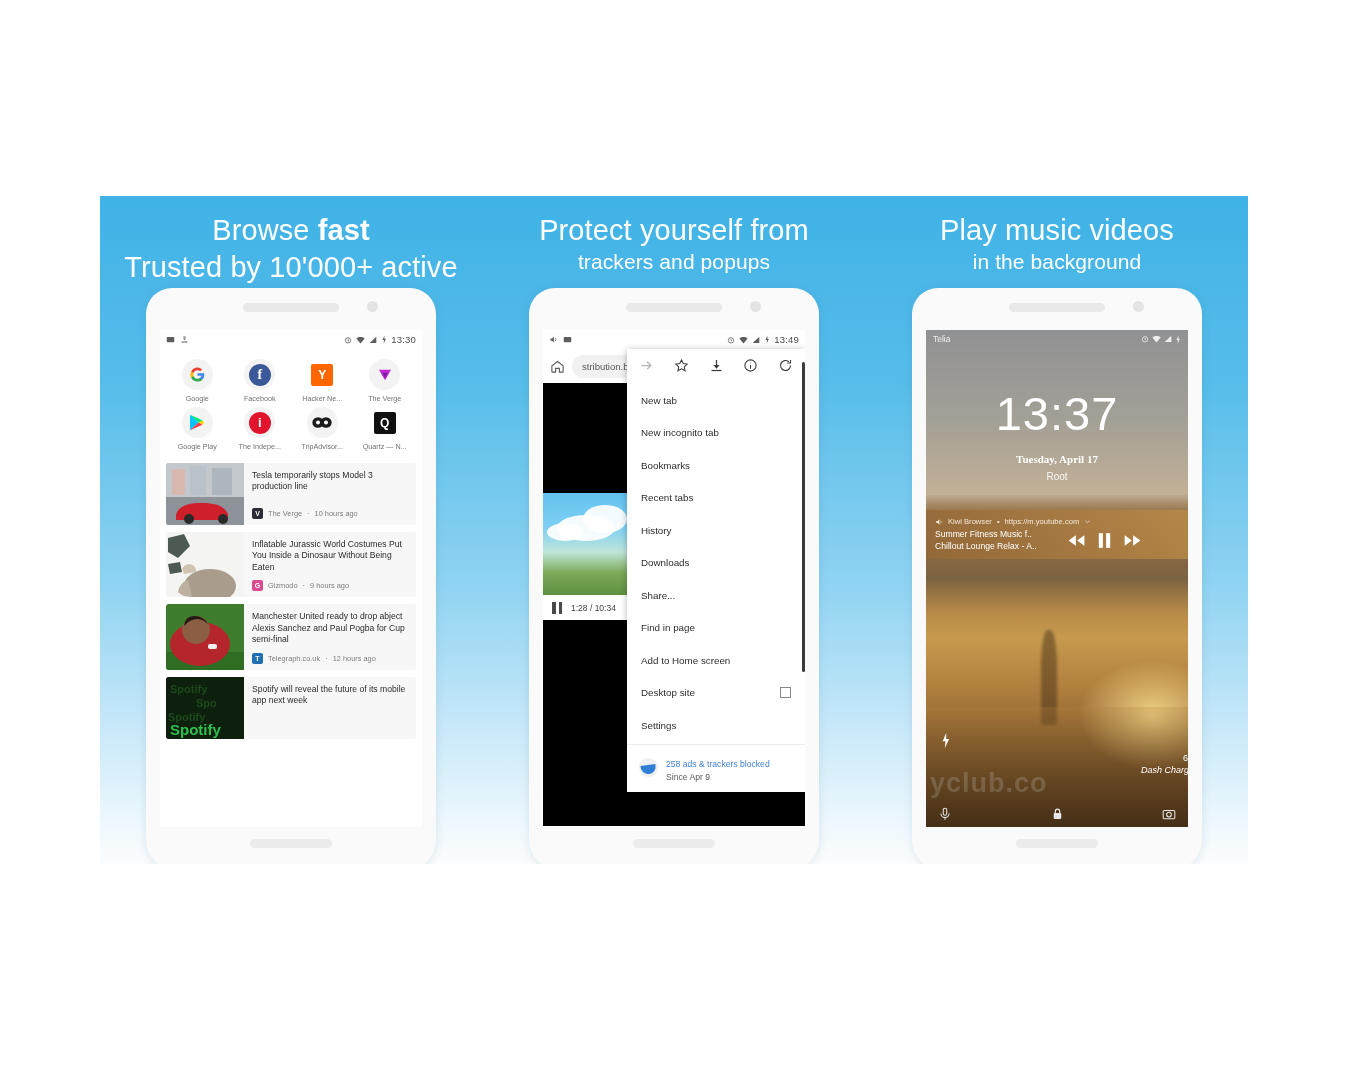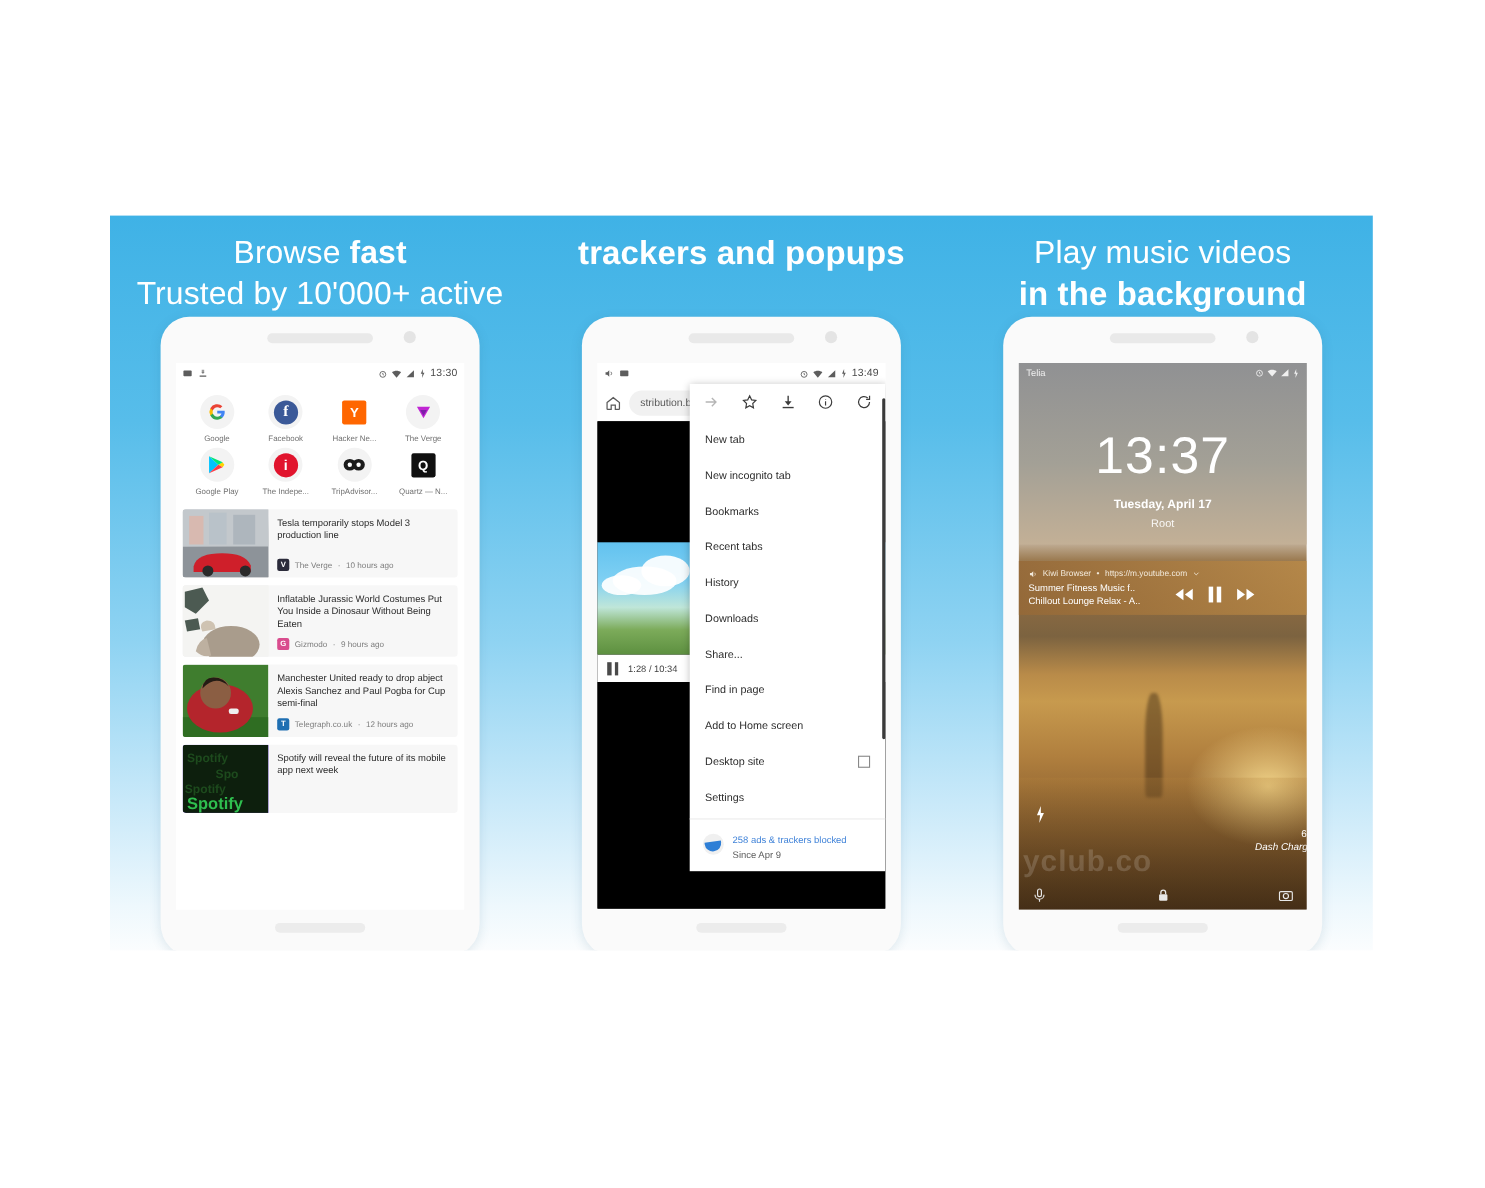--- a/index.html
+++ b/index.html
@@ -35,21 +35,21 @@
   .panel-3 { left: 766px; }
 
   .headline {
     position: absolute;
     top: 16px; left: 0; width: 100%;
     text-align: center;
     color: #ffffff;
     line-height: 1.28;
   }
   .headline .l1 { display: block; font-size: 29px; font-weight: 400; letter-spacing: .1px; }
-  .headline .l2 { display: block; font-size: 30px; font-weight: 700; letter-spacing: .1px; }
+  .headline .l2 { display: block; font-size: 21px; font-weight: 400; letter-spacing: .1px; }
 
   
   .phone {
     position: absolute;
     left: 50%; transform: translateX(-50%);
     top: 92px;
     width: 290px; height: 582px;
     background: #fafafa;
     border-radius: 26px 26px 30px 30px;
     box-shadow: 0 2px 10px rgba(40,90,120,0.13);
@@ -292,21 +292,21 @@
     height: 18px; padding: 0 7px;
     font-size: 8.5px; color: #f0f0f0;
   }
   .lock-status .right { margin-left: auto; display: flex; gap: 3px; align-items: center; }
   .lock-clock {
     position: relative; z-index: 3;
     text-align: center; margin-top: 42px;
     color: #fff;
   }
   .lock-time { font-size: 47px; font-weight: 300; letter-spacing: 1px; line-height: 1; }
-  .lock-date { font-size: 11px; font-weight: 700; margin-top: 16px; }
+  .lock-date { font-size: 11px; font-weight: 700; margin-top: 16px; font-family: Liberation Serif, serif; }
   .lock-owner { font-size: 10px; font-weight: 400; margin-top: 6px; opacity: .92; }
 
   .media-card {
     position: absolute; z-index: 4;
     left: 0; top: 180px; width: 100%;
     padding: 7px 9px 8px;
     background: linear-gradient(to right, rgba(150,105,55,0.82), rgba(190,140,70,0.72));
   }
   .media-head {
     display: flex; align-items: center; gap: 5px;
@@ -555,20 +555,21 @@
         </div>
 
         <div class="phone-bottom">
           <div class="home-bar"></div>
         </div>
       </div>
     </div>
 
     <div class="panel panel-2">
       <div class="headline">
+        <span class="l1">Protect yourself from</span>
         <span class="l2">trackers and popups</span>
       </div>
 
       <div class="phone">
         <div class="phone-top">
           <div class="earpiece"></div>
           <div class="front-cam"></div>
         </div>
 
         <div class="screen">

